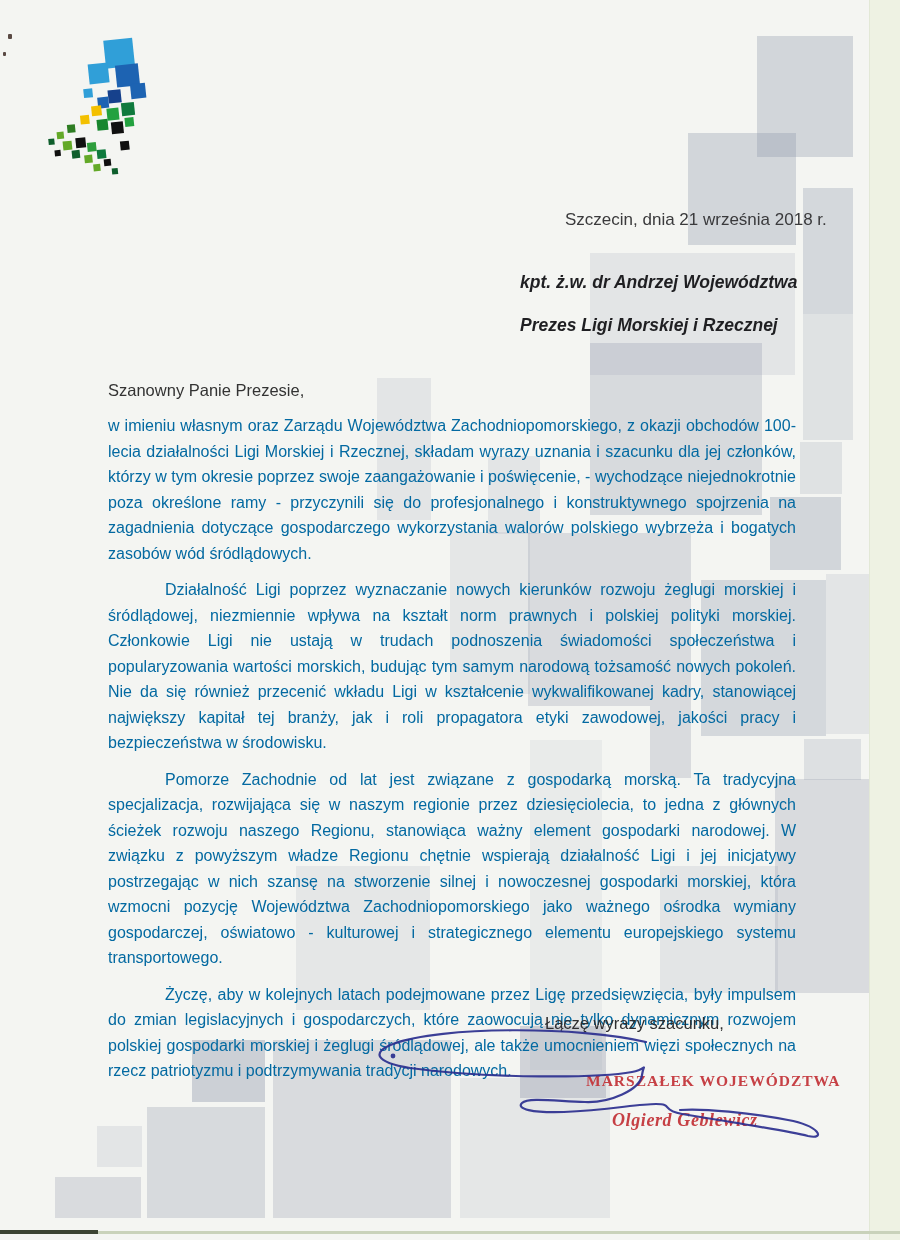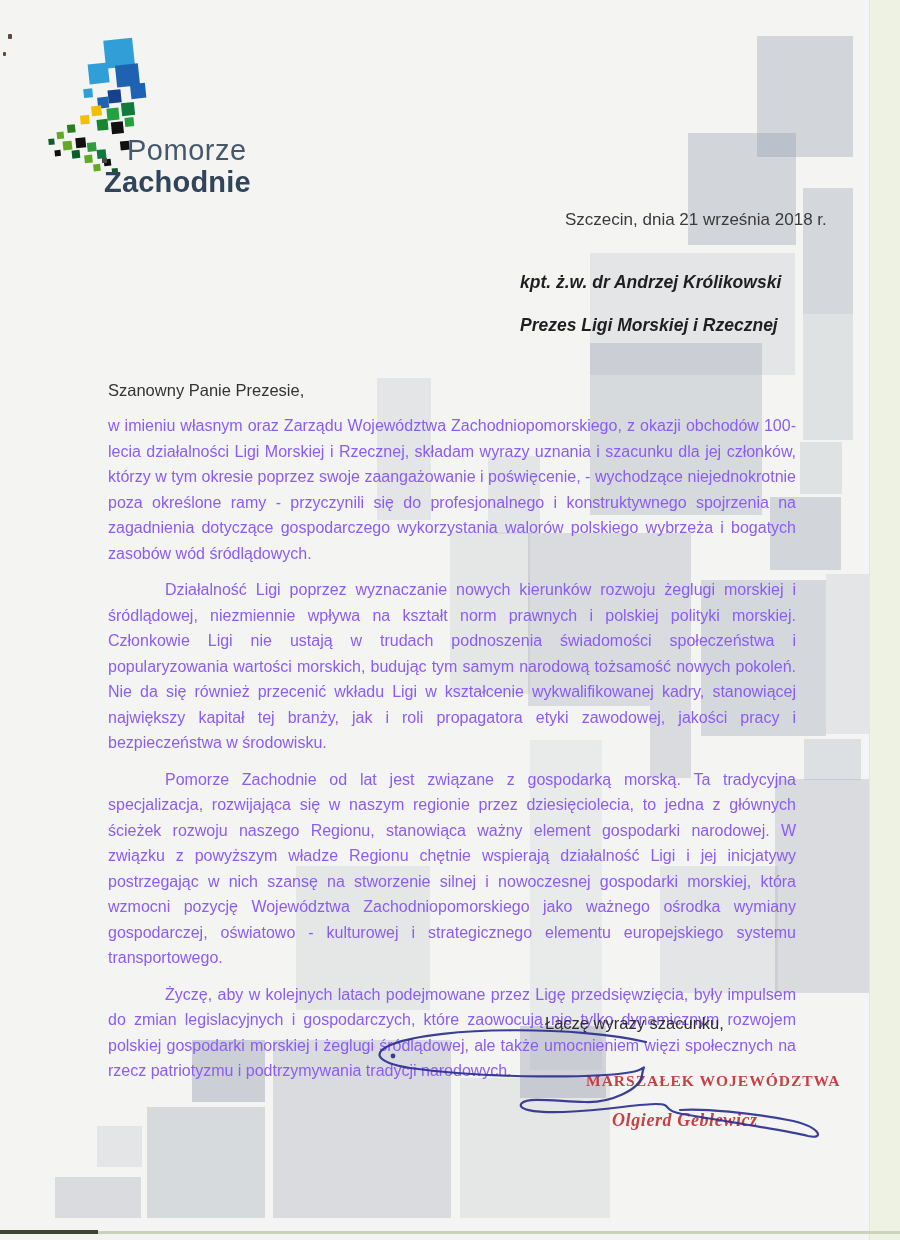--- a/index.html
+++ b/index.html
@@ -21,21 +21,21 @@
   .wordmark{position:absolute; left:104px; top:136px; line-height:1;}
   .wordmark .dot{position:absolute; left:-2px; top:22px; width:5px; height:5px; background:#4a4a4a;}
   .brand-top{font-size:29px; font-weight:400; letter-spacing:.5px; color:#47586b; padding-left:23px;}
   .brand-bottom{font-size:29px; font-weight:700; letter-spacing:.2px; color:#32445a; margin-top:3px;}
   
   .date-line{position:absolute; left:565px; top:210px; font-size:17px; color:#3a3a3c;}
   .recipient{position:absolute; left:520px; top:272px; font-size:17.5px; font-weight:700; font-style:italic; color:#1f1f22;}
   .recipient .r2{margin-top:22px;}
   .letter-body{position:absolute; left:108px; top:378px; width:688px;}
   .salutation{font-size:16.5px; color:#333; margin:0 0 10px 0; line-height:25px;}
-  .letter-body p{margin:0 0 11px 0; font-size:16px; line-height:25.5px; text-align:justify; text-indent:57px; color:#8b5cf6;}
+  .letter-body p{margin:0 0 11px 0; font-size:16px; line-height:25.5px; text-align:justify; text-indent:57px; color:#0369a1;}
   .letter-body p.first{text-indent:0;}
   .closing{position:absolute; left:545px; top:1014px; font-size:16.5px; color:#2e2e30;}
   
   .stamp-title{position:absolute; left:586px; top:1072px; font-family:"Liberation Serif", serif; font-weight:700; font-size:15.5px; letter-spacing:1px; color:#c4373c; opacity:.95;}
   .signer-name{position:absolute; left:612px; top:1110px; font-family:"Liberation Serif", serif; font-weight:700; font-style:italic; font-size:18px; letter-spacing:.6px; color:#c4373c; opacity:.95;}
   .sig-svg{position:absolute; left:360px; top:1018px; pointer-events:none;}
 </style>
 </head>
 <body>
 
@@ -102,30 +102,25 @@
       <rect x="15" y="120" width="6" height="6" fill="#101010"></rect>
       <rect x="32" y="122" width="8" height="8" fill="#0e5e2c"></rect>
       <rect x="44" y="128" width="8" height="8" fill="#63a928"></rect>
       <rect x="57" y="124" width="9" height="9" fill="#0f7a3d"></rect>
       <rect x="52" y="138" width="7" height="7" fill="#63a928"></rect>
       <rect x="63" y="134" width="7" height="7" fill="#101010"></rect>
       <rect x="70" y="144" width="6" height="6" fill="#0e5e2c"></rect>
       <rect x="81" y="118" width="9" height="9" fill="#101010"></rect>
     </g>
   </svg>
-  <div class="wordmark">
-    <div class="dot"></div>
-    <div class="brand-top">Pomorze</div>
-    <div class="brand-bottom">Zachodnie</div>
-  </div>
 
   <div class="date-line">Szczecin, dnia 21 września 2018 r.</div>
 
   <div class="recipient">
-    <div class="r1">kpt. ż.w. dr Andrzej Królikowski</div>
+    <div class="r1">kpt. ż.w. dr Andrzej Województwa</div>
     <div class="r2">Prezes Ligi Morskiej i Rzecznej</div>
   </div>
 
   <div class="letter-body">
     <div class="salutation">Szanowny Panie Prezesie,</div>
     <p class="first">w imieniu własnym oraz Zarządu Województwa Zachodniopomorskiego, z okazji obchodów 100-lecia działalności Ligi Morskiej i Rzecznej, składam wyrazy uznania i szacunku dla jej członków, którzy w tym okresie poprzez swoje zaangażowanie i poświęcenie, - wychodzące niejednokrotnie poza określone ramy - przyczynili się do profesjonalnego i konstruktywnego spojrzenia na zagadnienia dotyczące gospodarczego wykorzystania walorów polskiego wybrzeża i bogatych zasobów wód śródlądowych.</p>
     <p>Działalność Ligi poprzez wyznaczanie nowych kierunków rozwoju żeglugi morskiej i śródlądowej, niezmiennie wpływa na kształt norm prawnych i polskiej polityki morskiej. Członkowie Ligi nie ustają w trudach podnoszenia świadomości społeczeństwa i popularyzowania wartości morskich, budując tym samym narodową tożsamość nowych pokoleń. Nie da się również przecenić wkładu Ligi w kształcenie wykwalifikowanej kadry, stanowiącej największy kapitał tej branży, jak i roli propagatora etyki zawodowej, jakości pracy i bezpieczeństwa w środowisku.</p>
     <p>Pomorze Zachodnie od lat jest związane z gospodarką morską. Ta tradycyjna specjalizacja, rozwijająca się w naszym regionie przez dziesięciolecia, to jedna z głównych ścieżek rozwoju naszego Regionu, stanowiąca ważny element gospodarki narodowej. W związku z powyższym władze Regionu chętnie wspierają działalność Ligi i jej inicjatywy postrzegając w nich szansę na stworzenie silnej i nowoczesnej gospodarki morskiej, która wzmocni pozycję Województwa Zachodniopomorskiego jako ważnego ośrodka wymiany gospodarczej, oświatowo - kulturowej i strategicznego elementu europejskiego systemu transportowego.</p>
     <p>Życzę, aby w kolejnych latach podejmowane przez Ligę przedsięwzięcia, były impulsem do zmian legislacyjnych i gospodarczych, które zaowocują nie tylko dynamicznym rozwojem polskiej gospodarki morskiej i żeglugi śródlądowej, ale także umocnieniem więzi społecznych na rzecz patriotyzmu i podtrzymywania tradycji narodowych.</p>
   </div>

